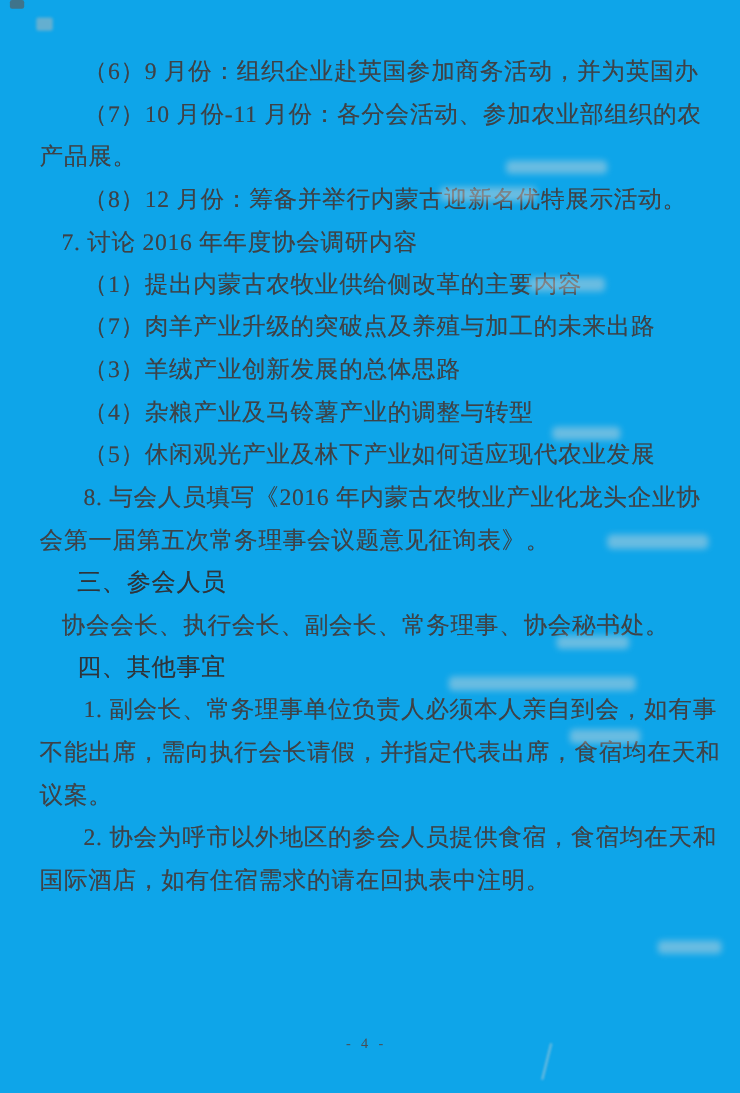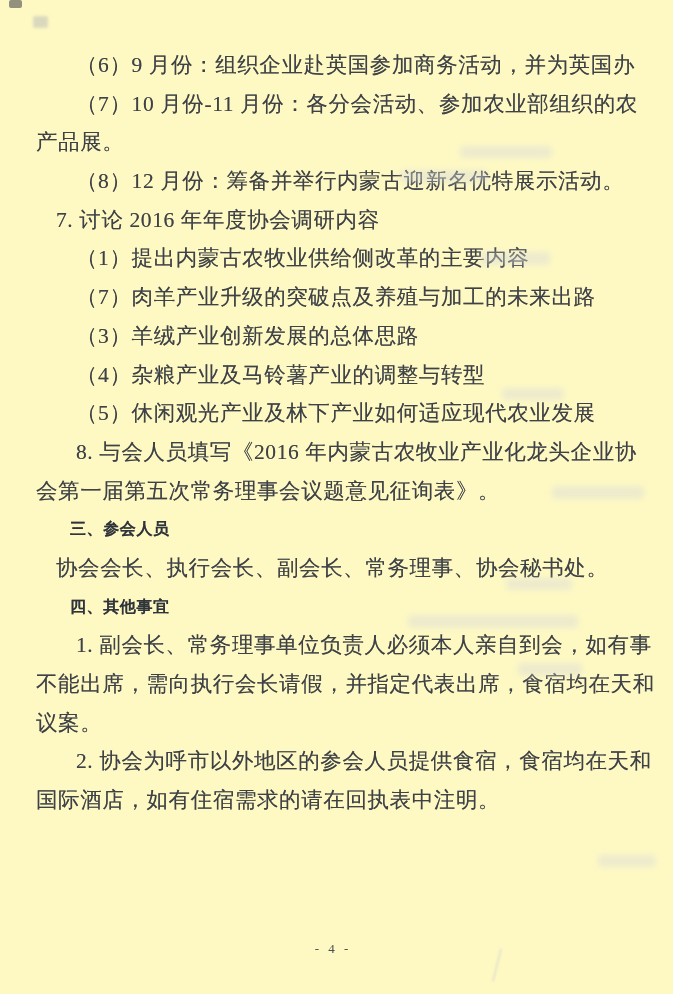--- a/index.html
+++ b/index.html
@@ -4,21 +4,21 @@
 <style>
   html, body {
     margin: 0;
     padding: 0;
     background: #ffffff;
   }
   .page {
     position: relative;
     width: 673px;
     height: 994px;
-    background: #fef9c3;
+    background: #0ea5e9;
     overflow: hidden;
     font-family: "Liberation Serif", "DejaVu Serif", serif;
   }
   .content {
     position: absolute;
     left: 36px;
     top: 46px;
     width: 606px;
   }
   .line {
@@ -28,24 +28,24 @@
     letter-spacing: 0.6px;
     color: #3e4247;
     white-space: nowrap;
     text-shadow: 0 0 0.6px rgba(62, 66, 71, 0.55);
   }
   .line.indent   { padding-left: 40px; }
   .line.indent-sm{ padding-left: 20px; font-family: Liberation Serif, serif; }
   .line.flush    { padding-left: 0; }
   .line.heading  {
     padding-left: 34px;
-    font-weight: bold;
+    font-weight: normal;
     font-family: "Liberation Sans", "DejaVu Sans", sans-serif;
     color: #2f343a;
-    font-size: 16px;
+    font-size: 22px;
     text-shadow: 0 0 0.5px rgba(47, 52, 58, 0.6);
   }
   .page-number {
     position: absolute;
     top: 941px;
     left: 0;
     width: 666px;
     text-align: center;
     font-size: 13px;
     letter-spacing: 3px;

